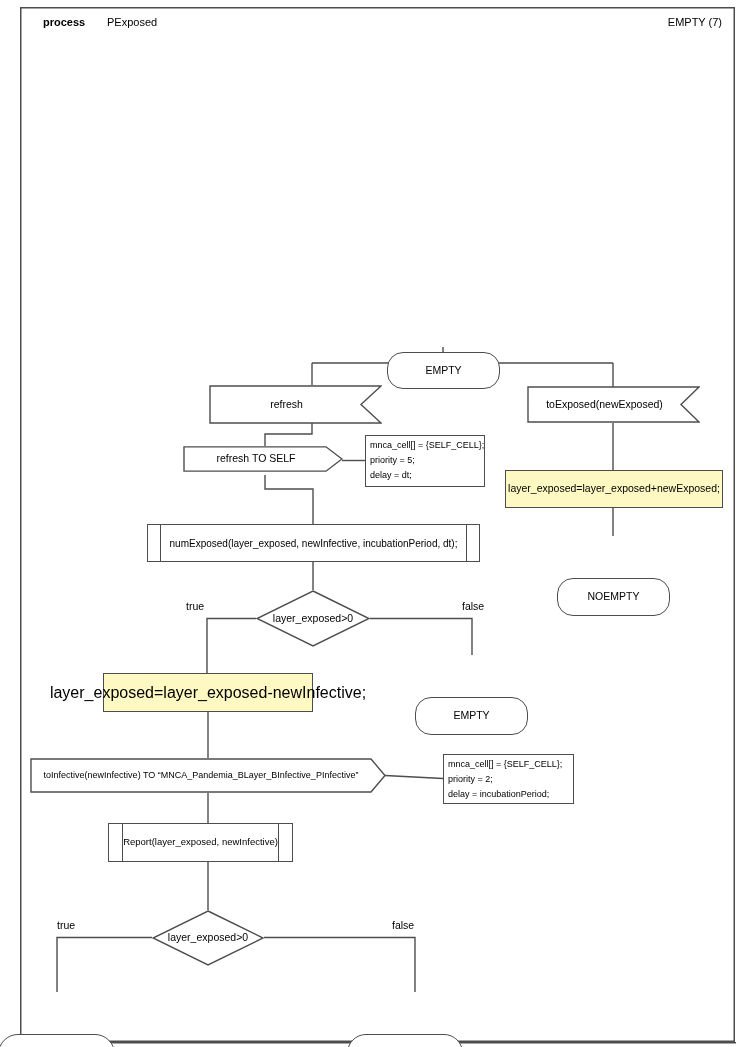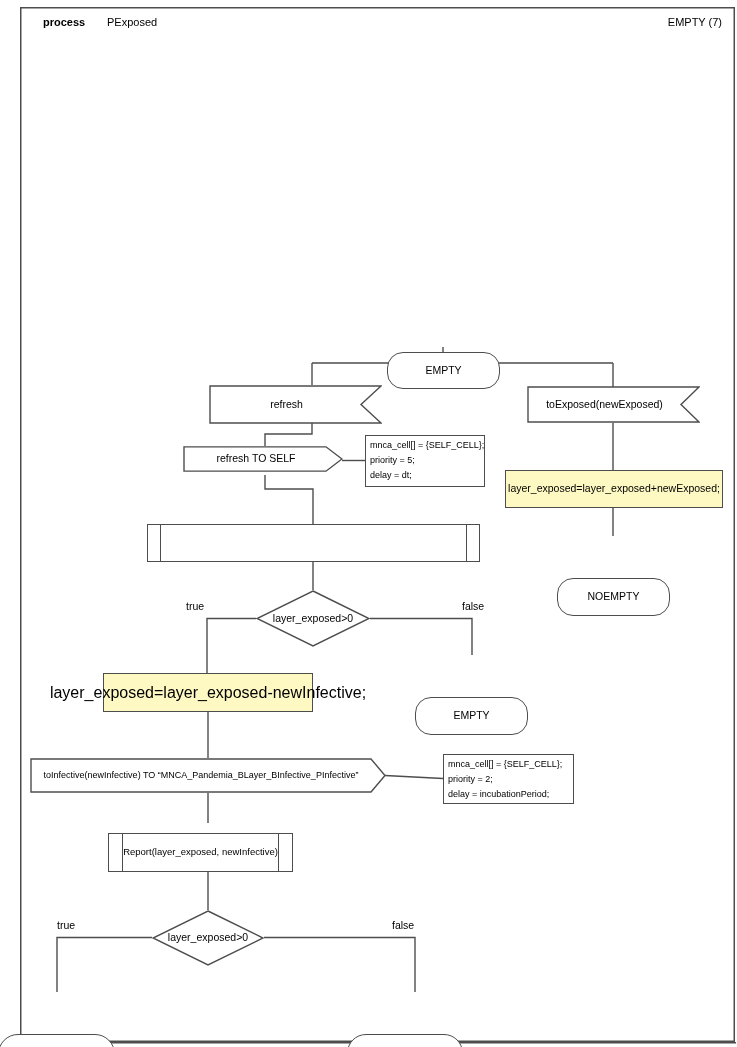--- a/index.html
+++ b/index.html
@@ -90,20 +90,21 @@
     <span>layer_exposed=layer_exposed+newExposed;</span>
   </div>
 
   <div class="node state" style="left:557px;top:536px;width:113px;height:38px;border-radius:16px;">
     <span>NOEMPTY</span>
   </div>
 
   <div class="node proc" style="left:147px;top:524px;width:333px;height:38px;font-size:10px;">
     <i class="bar" style="left:12px;"></i>
     <i class="bar" style="right:12px;"></i>
+    <span>numExposed(layer_exposed, newInfective, incubationPeriod, dt);</span>
   </div>
 
   <div class="node sig" style="left:256px;top:590px;width:114px;height:57px;">
     <svg viewBox="0 0 114 57" preserveAspectRatio="none">
       <polygon points="57,1 113,28.5 57,56 1,28.5"></polygon>
       </svg>
     <span class="lbl">layer_exposed&gt;0</span>
   </div>
   <span class="blabel" style="left:186px;top:600px;">true</span>
   <span class="blabel" style="left:462px;top:600px;">false</span>
@@ -122,21 +123,21 @@
       </svg>
     <span class="lbl" style="padding-right:14px;">toInfective(newInfective) TO “MNCA_Pandemia_BLayer_BInfective_PInfective”</span>
   </div>
 
   <div class="node note" style="left:443px;top:754px;width:131px;height:50px;">
     <div>mnca_cell[] = {SELF_CELL};</div>
     <div>priority = 2;</div>
     <div>delay = incubationPeriod;</div>
   </div>
 
-  <div class="node proc" style="left:108px;top:823px;width:185px;height:39px;font-size:9.5px;margin-top:10px;">
+  <div class="node proc" style="left:108px;top:823px;width:185px;height:39px;font-size:9.5px;">
     <i class="bar" style="left:13px;"></i>
     <i class="bar" style="right:13px;"></i>
     <span>Report(layer_exposed, newInfective)</span>
   </div>
 
   <div class="node sig" style="left:152px;top:910px;width:112px;height:56px;">
     <svg viewBox="0 0 112 56" preserveAspectRatio="none">
       <polygon points="56,1 111,28 56,55 1,28"></polygon>
       </svg>
     <span class="lbl">layer_exposed&gt;0</span>

